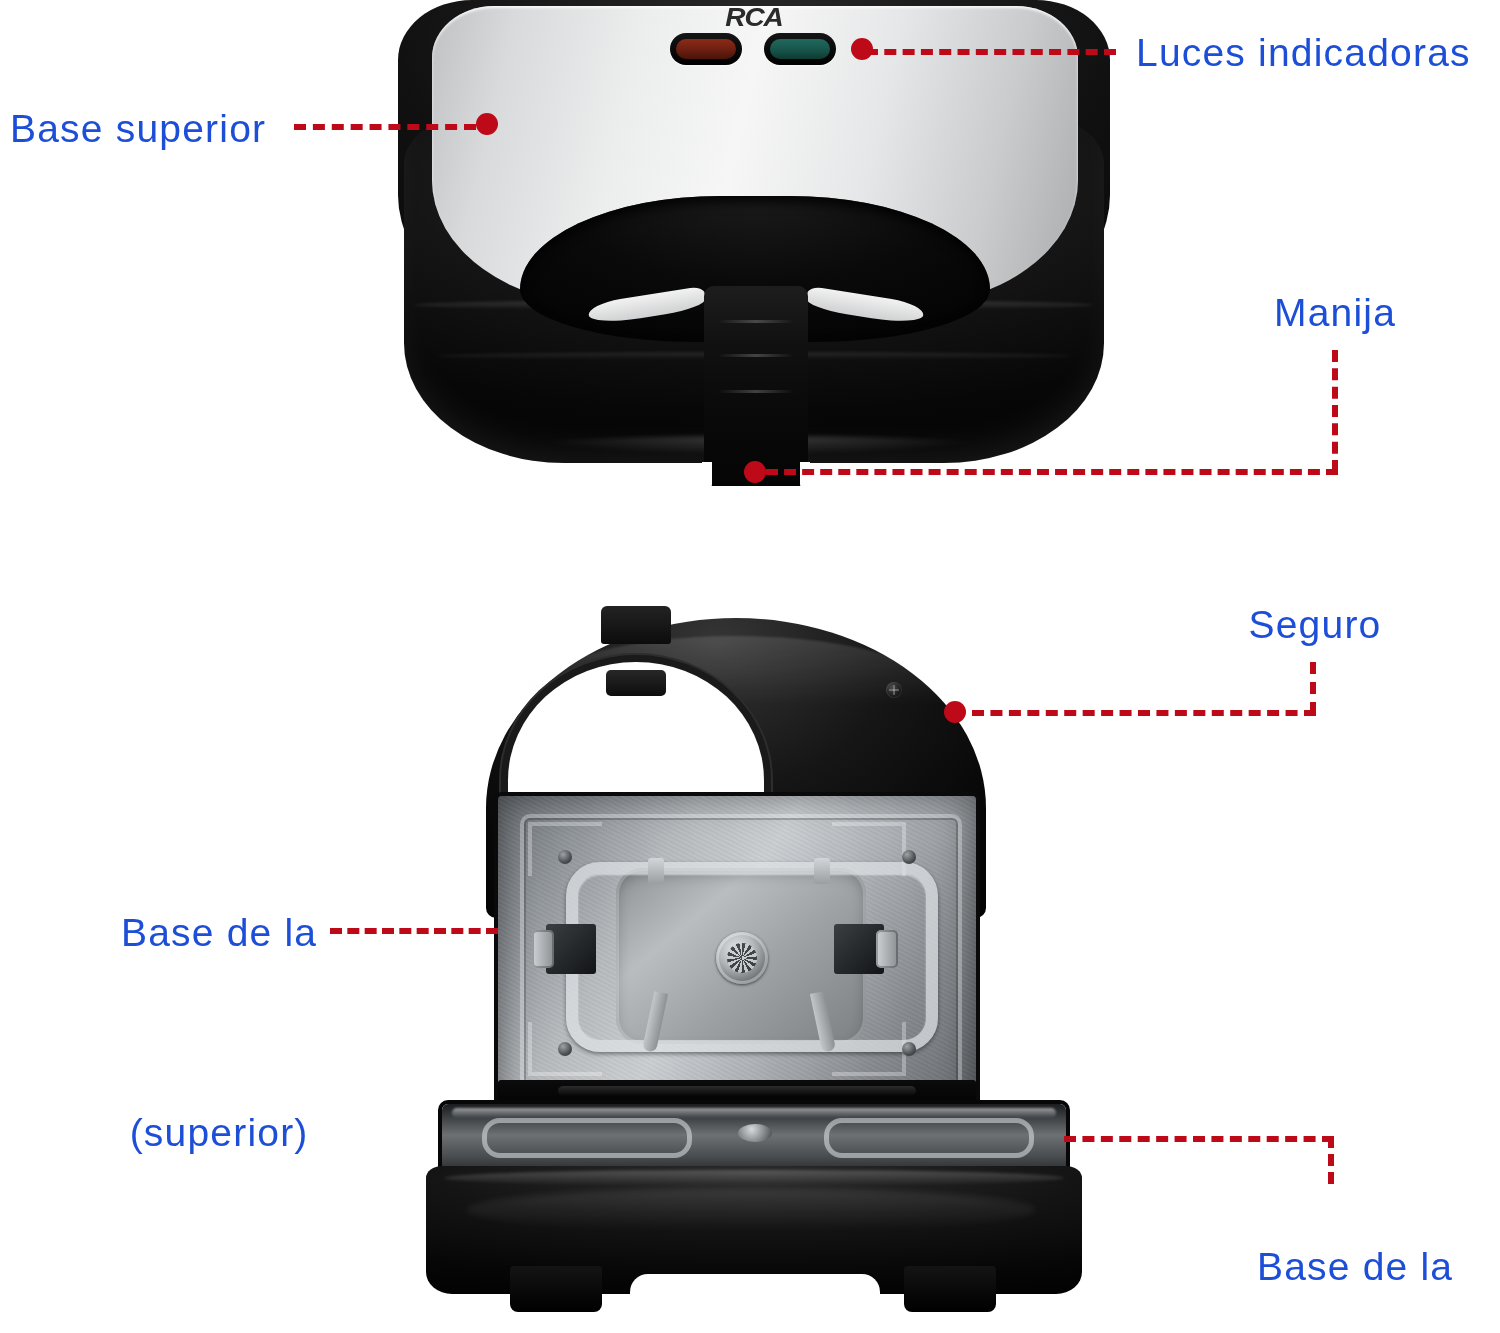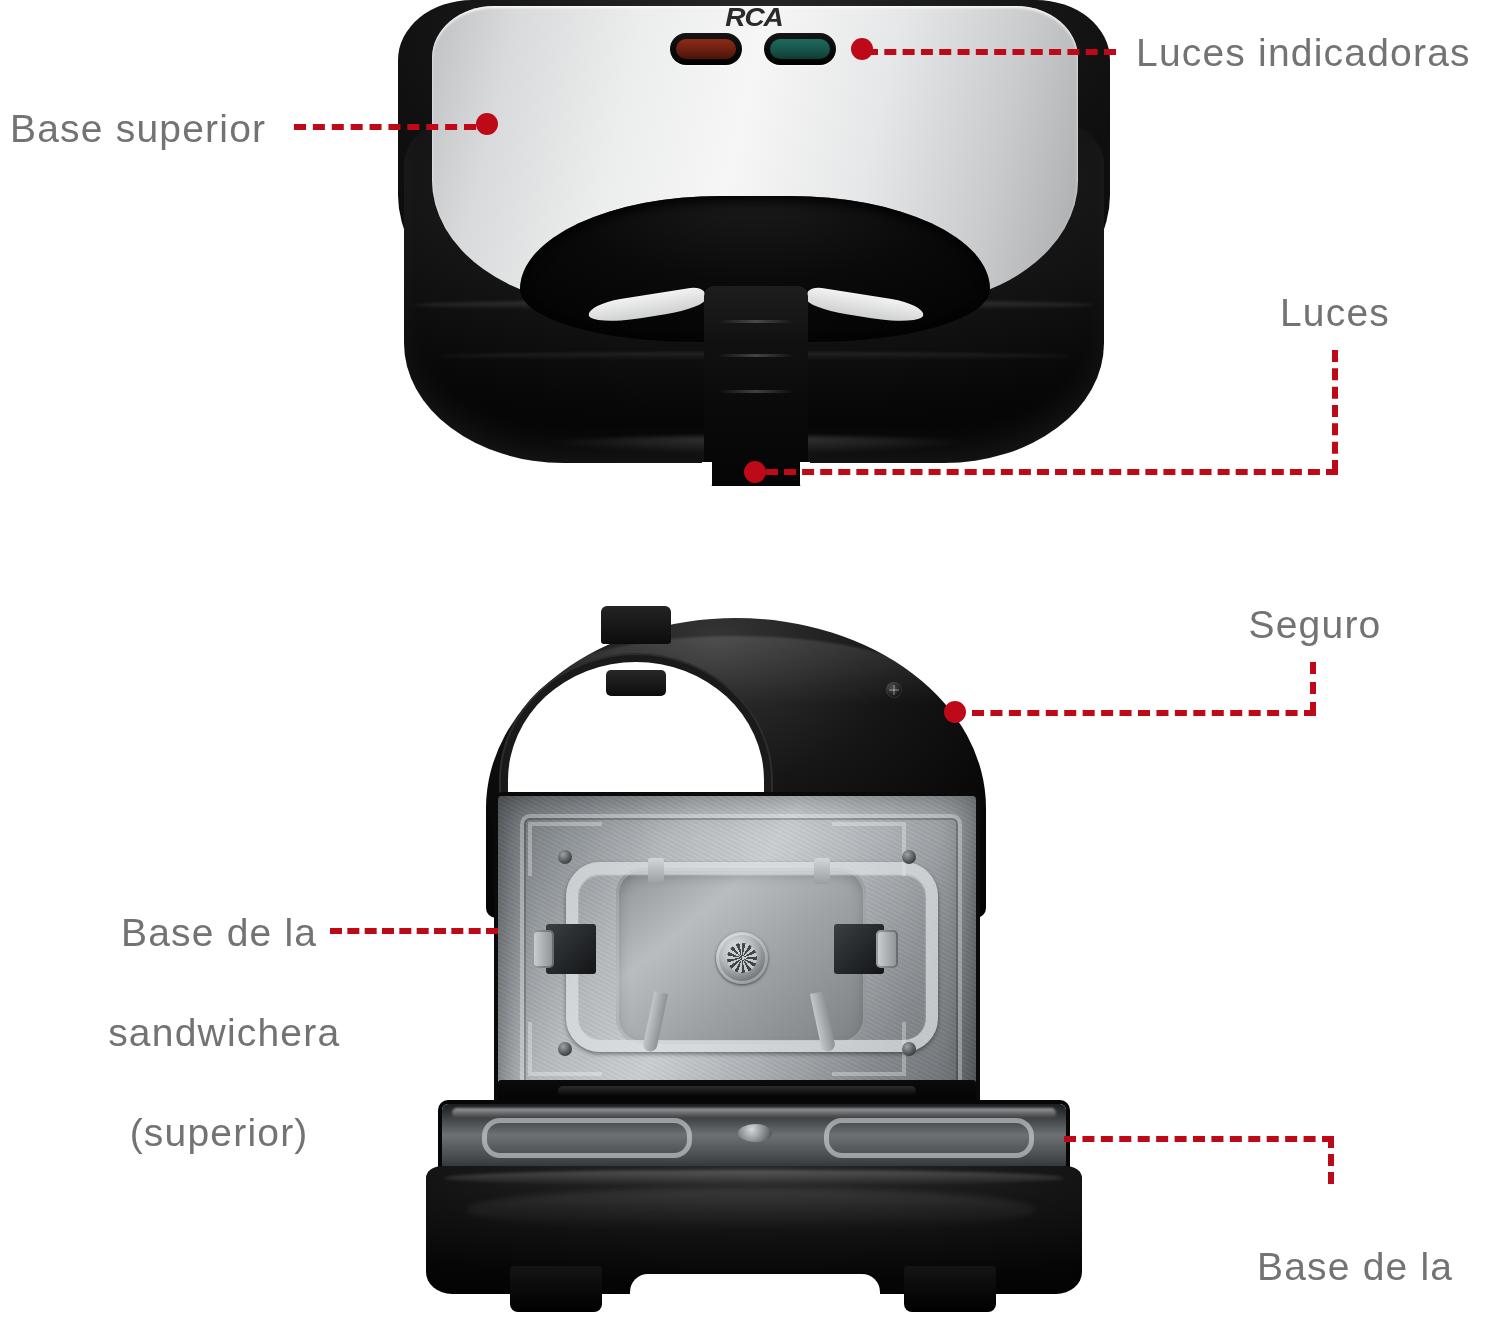--- a/index.html
+++ b/index.html
@@ -2,21 +2,21 @@
 <html><head>
 <meta charset="utf-8">
 <style>
   html,body{margin:0;padding:0;background:#ffffff;}
   body{width:1500px;height:1333px;overflow:hidden;font-family:"Liberation Sans",sans-serif;}
   #stage{position:relative;width:1500px;height:1333px;background:#fff;}
 
   
   .label{
     position:absolute;
-    color:#737373;
+    color:#1d4ed8;
     font-family:"Liberation Sans",sans-serif;
     font-weight:400;
     font-size:39px;
     line-height:50px;
     letter-spacing:1.2px;
     white-space:pre;
   }
   .label.ctr{text-align:center;}
 
   
@@ -448,33 +448,33 @@
   </div>
 
   <div class="dot" style="left:851px;top:38px;"></div>
   <div class="dash-h" style="left:866px;top:49px;width:250px;"></div>
   <div class="label" style="left:1136px;top:28px;">Luces indicadoras</div>
 
   <div class="label" style="left:10px;top:104px;">Base superior</div>
   <div class="dash-h" style="left:294px;top:124px;width:182px;"></div>
   <div class="dot" style="left:476px;top:113px;"></div>
 
-  <div class="label ctr" style="left:1200px;top:288px;width:270px;">Luces</div>
+  <div class="label ctr" style="left:1200px;top:288px;width:270px;">Manija</div>
   <div class="dash-v" style="left:1332px;top:350px;height:122px;"></div>
   <div class="dash-h" style="left:766px;top:469px;width:572px;"></div>
   <div class="dot" style="left:744px;top:461px;"></div>
 
   <div class="label ctr" style="left:1180px;top:600px;width:270px;">Seguro</div>
   <div class="dash-v" style="left:1310px;top:662px;height:52px;"></div>
   <div class="dash-h" style="left:972px;top:710px;width:344px;"></div>
   <div class="dot" style="left:944px;top:701px;"></div>
 
   <div class="label ctr" style="left:60px;top:858px;width:270px;">
     <span>Base de la</span><br>
-    <span>sandwichera</span><br>
+    <br>
     <span>(superior)</span>
   </div>
   <div class="dash-h" style="left:330px;top:928px;width:168px;"></div>
 
   <div class="dash-h" style="left:1064px;top:1136px;width:270px;"></div>
   <div class="dash-v" style="left:1328px;top:1136px;height:48px;"></div>
   <div class="label ctr" style="left:1196px;top:1192px;width:270px;">
     <span>Base de la</span><br>
     <br>
     

